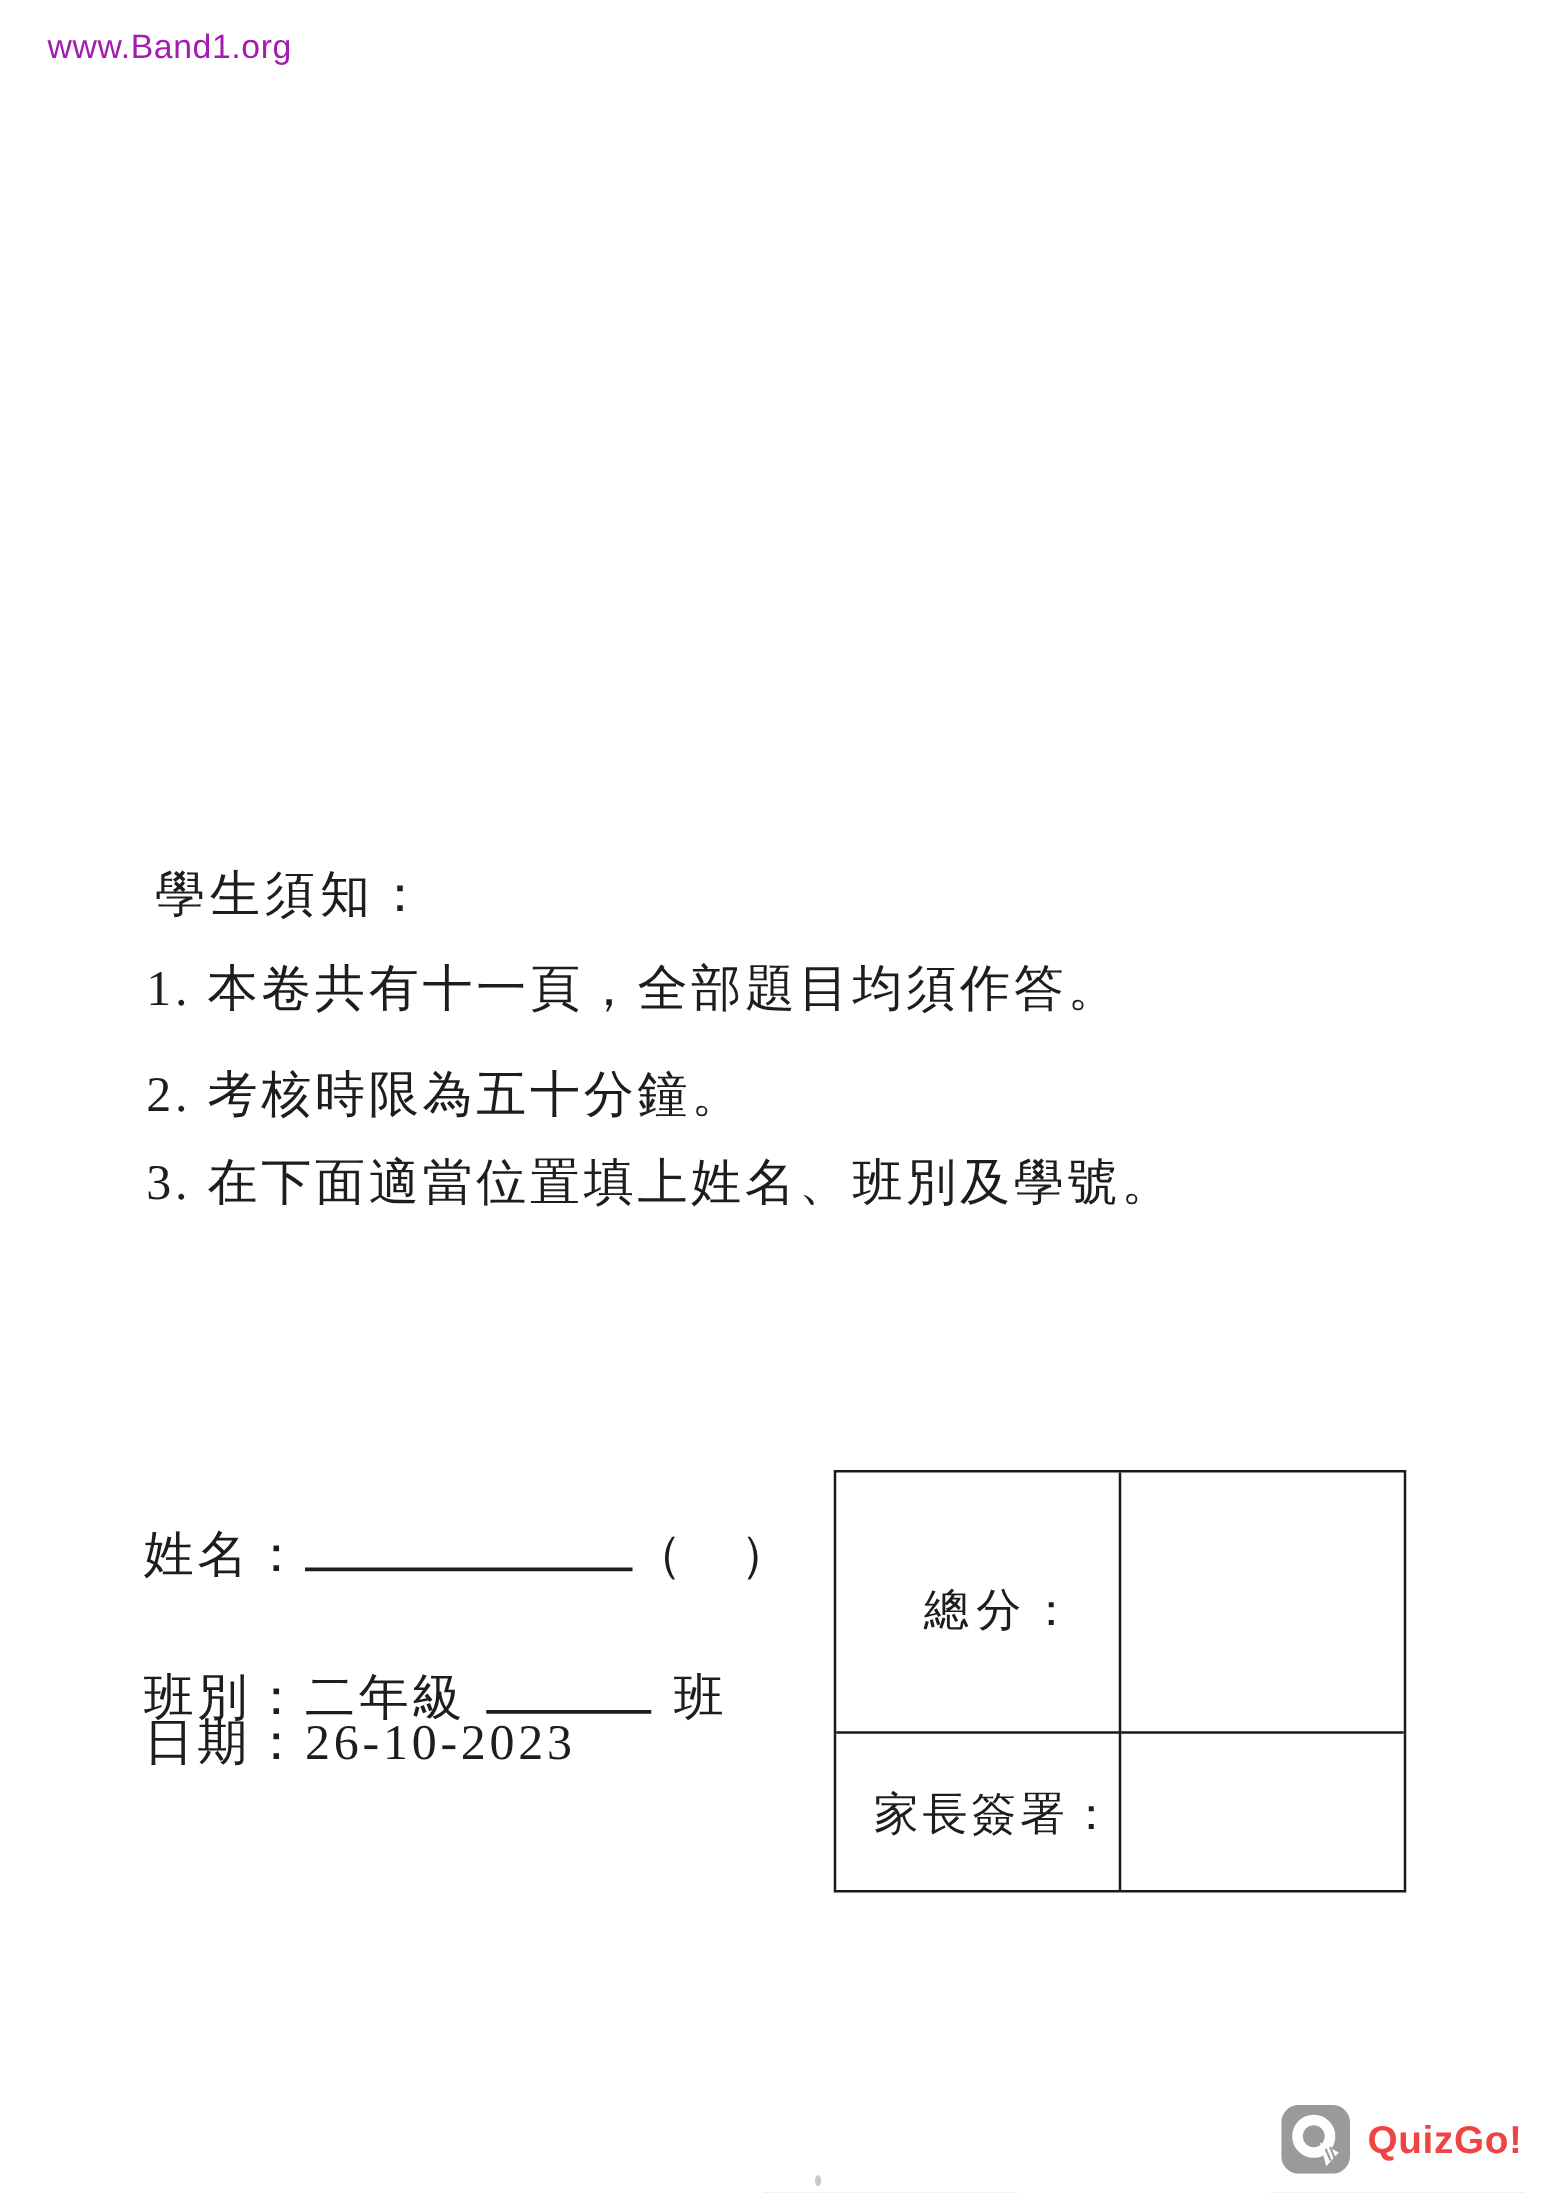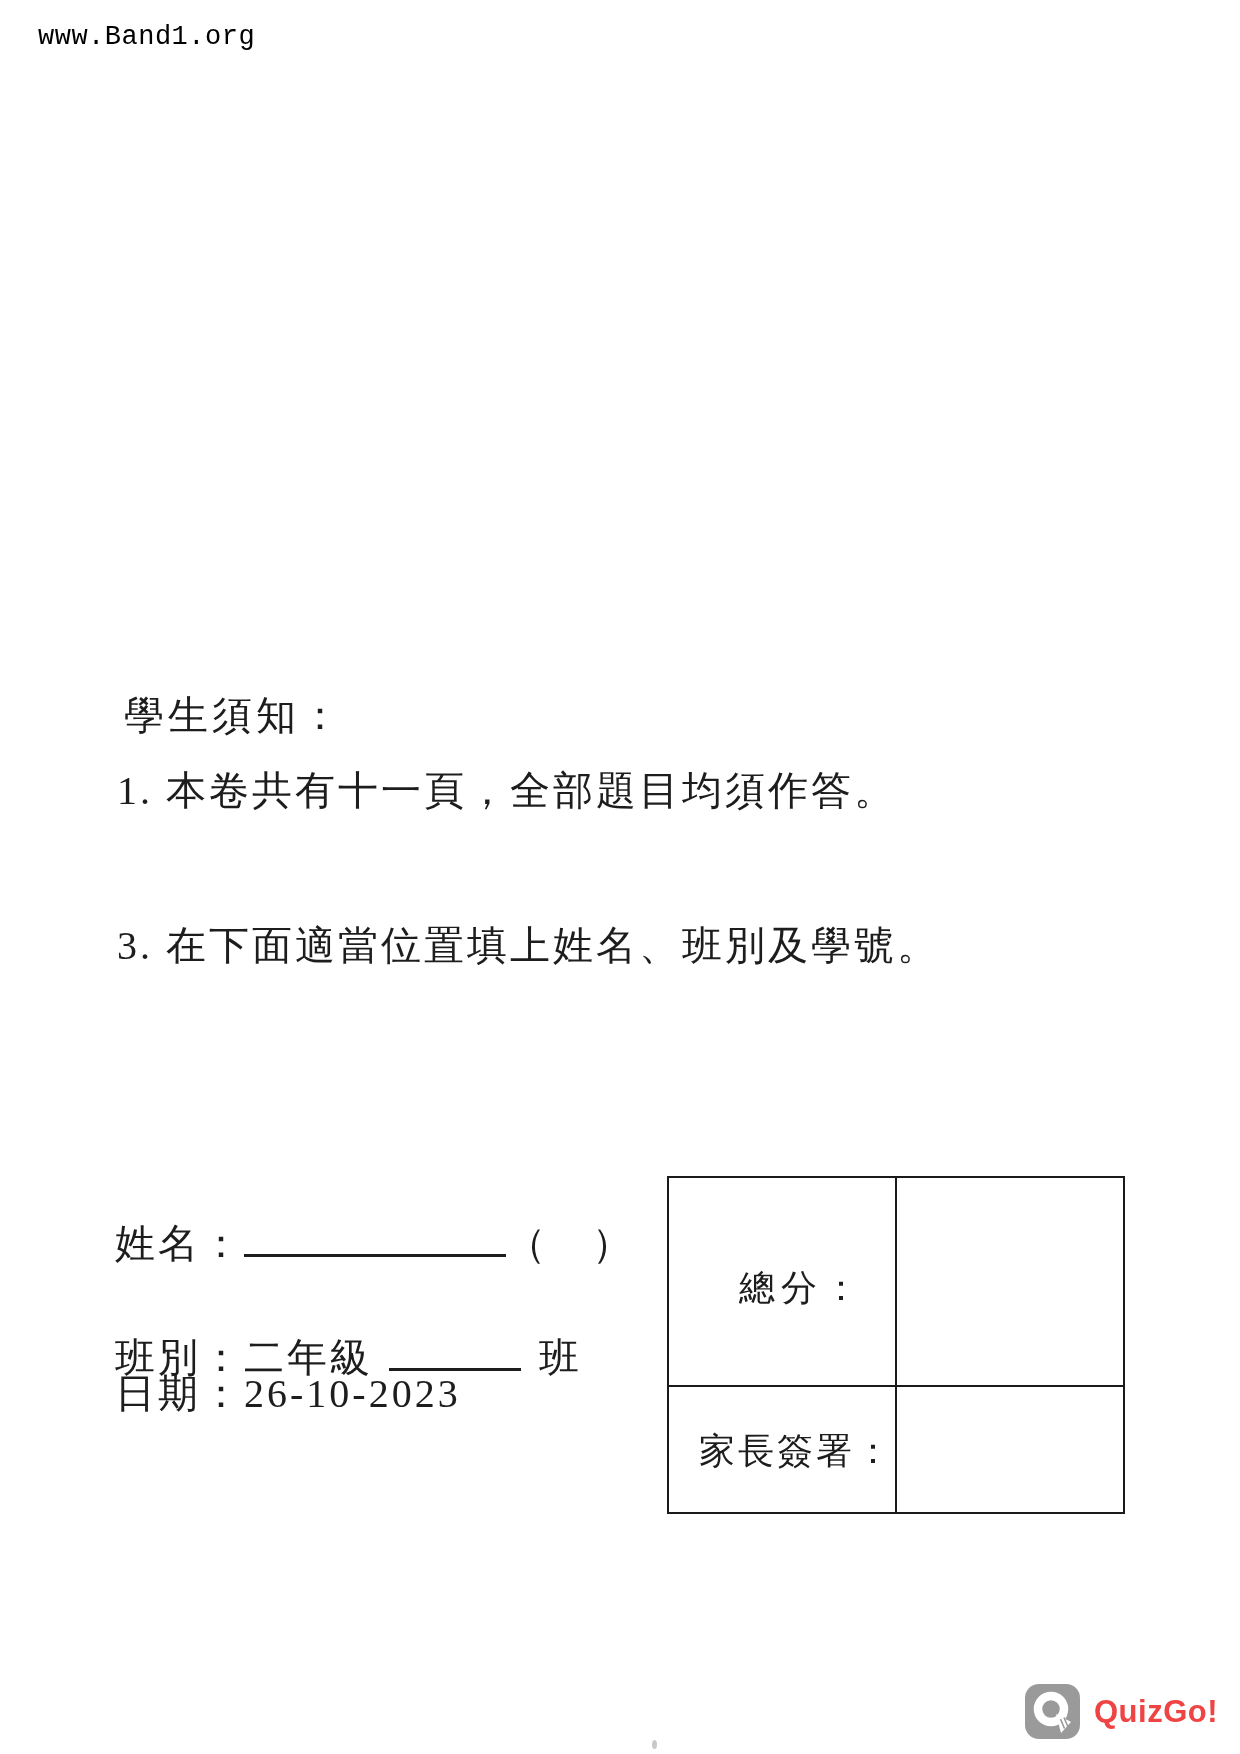--- a/index.html
+++ b/index.html
@@ -8,22 +8,22 @@
     width:1240px;height:1754px;
     margin:0 auto;
     background:#ffffff;
     color:#1d1d1d;
     font-family:"Liberation Serif", serif;
     overflow:hidden;
   }
   
   .watermark{
     position:absolute;left:38px;top:22px;
-    font-family:Liberation Mono, monospace;
-    font-size:27px;color:#000000;letter-spacing:.5px;
+    font-family:Liberation Sans, sans-serif;
+    font-size:27px;color:#a21caf;letter-spacing:.5px;
   }
   
   .title-block{
     position:absolute;top:228px;left:0;right:20px;
     text-align:center;
   }
   .title-line{
     font-size:50px;line-height:77px;
     letter-spacing:6px;font-weight:normal;
     white-space:nowrap;
@@ -94,20 +94,21 @@
 </head>
 <body>
 
 <div class="page">
 
   <div class="watermark">www.Band1.org</div>
 
 
   <div class="instr-heading">學生須知：</div>
   <div class="instr-item i1">1. 本卷共有十一頁，全部題目均須作答。</div>
+  <div class="instr-item i2">2. 考核時限為五十分鐘。</div>
   <div class="instr-item i3">3. 在下面適當位置填上姓名、班別及學號。</div>
 
   <div class="form-row r1">
     <span>姓名：</span><span class="fill-line name"></span><span class="paren">（</span><span class="paren-gap"></span><span class="paren">）</span>
   </div>
 
   <div class="form-row r2">
     <span>班別：</span><span>二年級</span><span class="fill-line cls"></span><span>班</span>
   </div>
 

